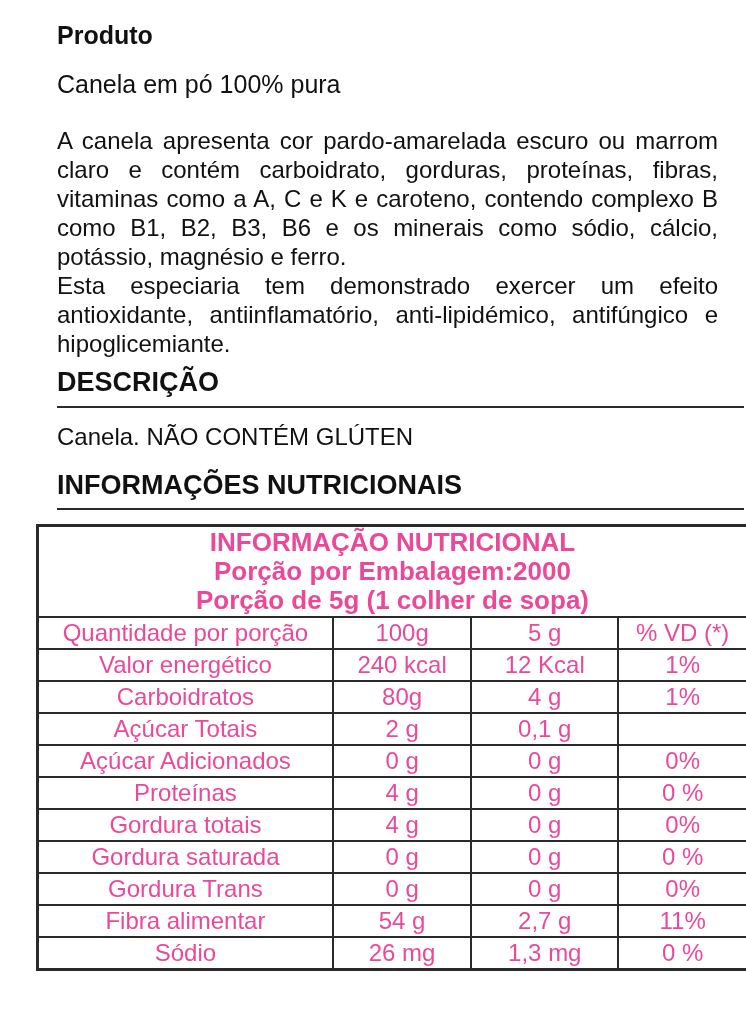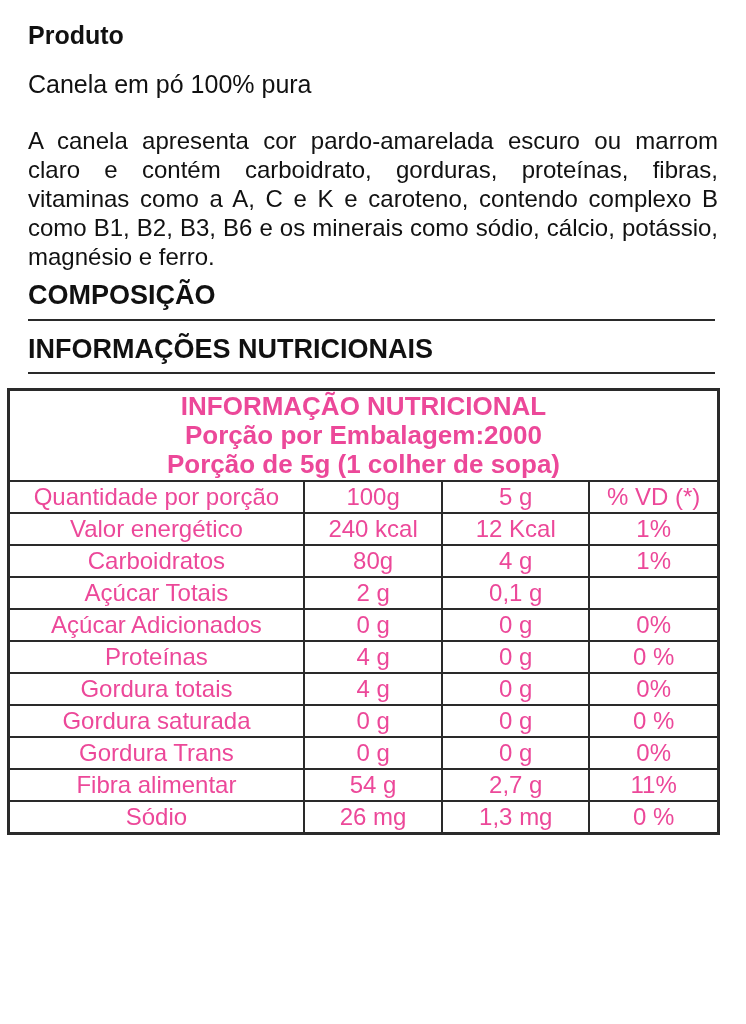--- a/index.html
+++ b/index.html
@@ -4,21 +4,21 @@
 <style>
   * { box-sizing: border-box; }
   html, body {
     margin: 0; padding: 0;
     width: 746px; height: 1024px;
     background: #ffffff;
     color: #111111;
     font-family: "Liberation Sans", sans-serif;
     overflow: hidden;
   }
-  .content { padding: 22px 28px 18px 28px; }
+  .content { padding: 22px 28px 18px 28px; margin-left: 29px; }
 
   .product-label {
     font-size: 25px; font-weight: bold;
     margin: 0 0 21px 0; line-height: 1.1;
   }
   .product-name {
     font-size: 25px; font-weight: normal;
     margin: 0 0 28px 0; line-height: 1.1;
   }
   .section-heading {
@@ -78,23 +78,25 @@
 </head>
 <body>
 
 <div class="content">
 
   <div class="product-label">Produto</div>
   <div class="product-name">Canela em pó 100% pura</div>
 
   <div class="description-text">
     <p>A canela apresenta cor pardo-amarelada escuro ou marrom claro e contém carboidrato, gorduras, proteínas, fibras, vitaminas como a A, C e K e caroteno, contendo complexo B como B1, B2, B3, B6 e os minerais como sódio, cálcio, potássio, magnésio e ferro.</p>
+    <p>Esta especiaria tem demonstrado exercer um efeito antioxidante, antiinflamatório, anti-lipidémico, antifúngico e hipoglicemiante.</p>
   </div>
 
-  <div class="section-heading mt-section">COMPOSIÇÃO</div>
+  <div class="section-heading mt-section">DESCRIÇÃO</div>
+  <div class="composition-text">Canela. NÃO CONTÉM GLÚTEN</div>
 
   <div class="section-heading">INFORMAÇÕES NUTRICIONAIS</div>
 
   <table class="nutrition">
     <colgroup>
         <col class="w0">
         <col class="w1">
         <col class="w2">
         <col class="w3">
       </colgroup>

